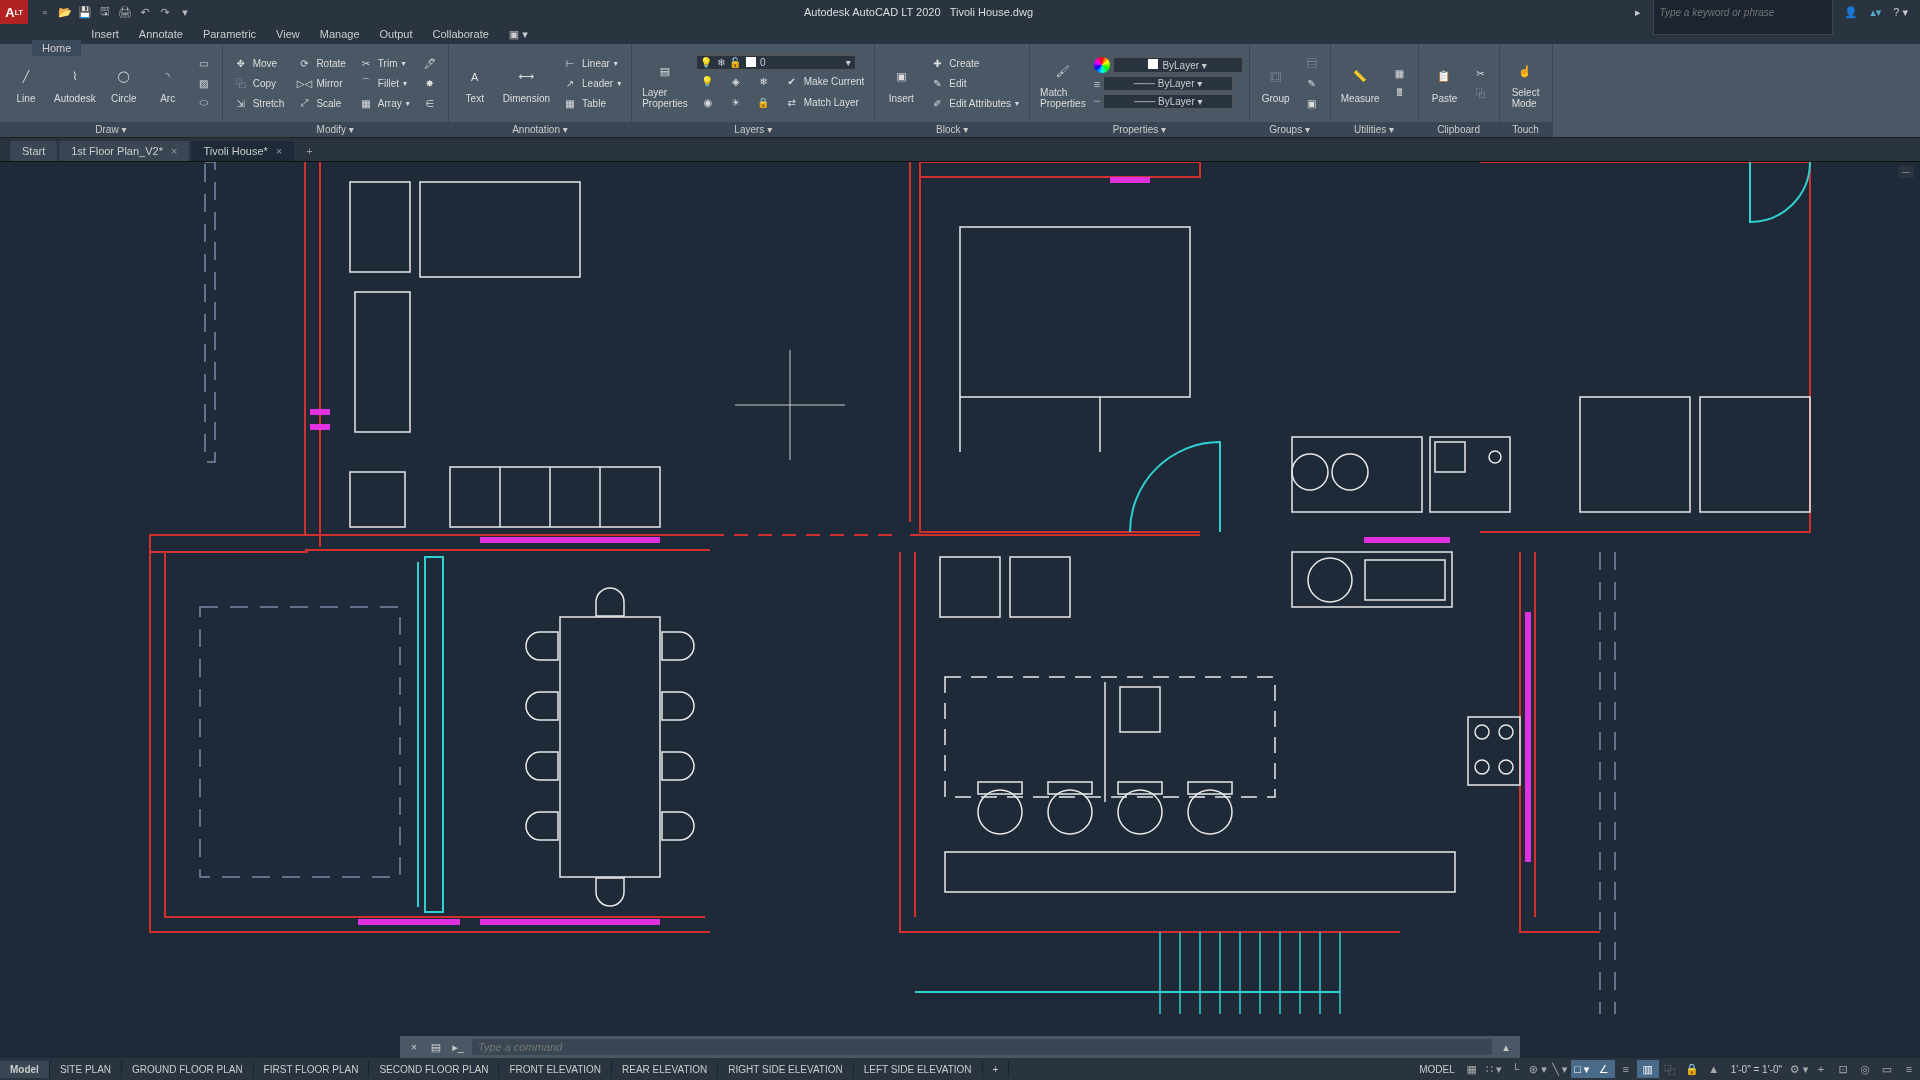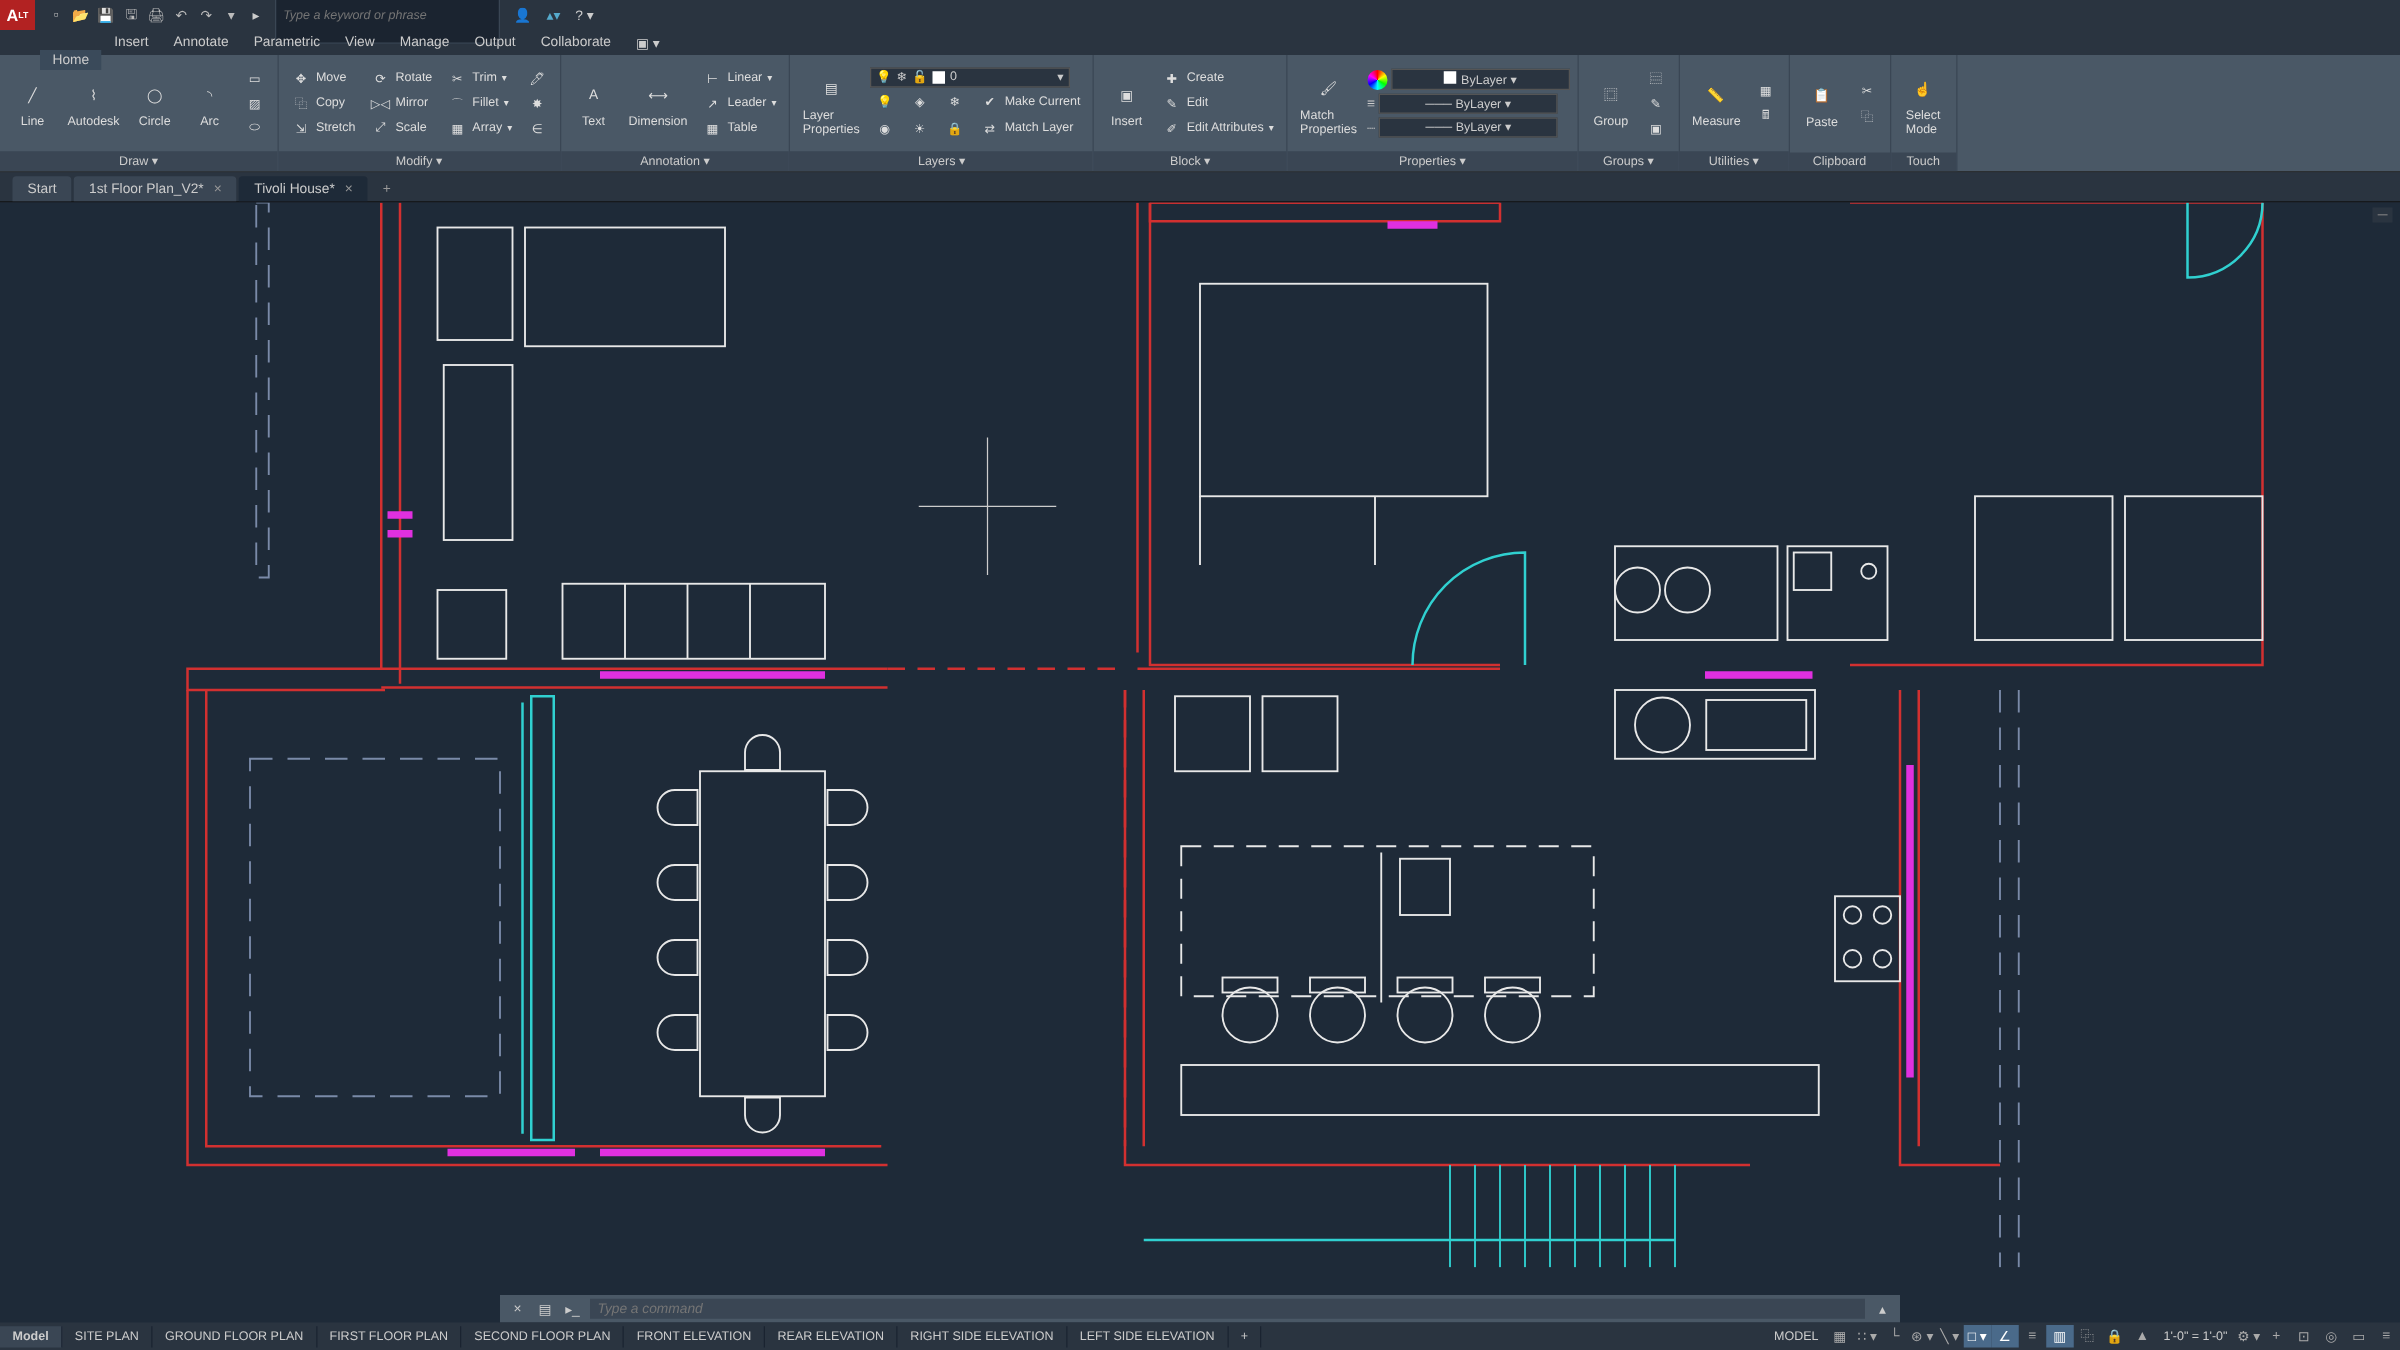--- a/index.html
+++ b/index.html
@@ -25,21 +25,21 @@
 .ribbon-body { flex: 1; display: flex; align-items: center; padding: 4px 6px; gap: 4px; }
 .ribbon-title { text-align: center; font-size: 10px; color: #ccc; padding: 2px 0; background: #3a4654; }
 .big-btn { display: flex; flex-direction: column; align-items: center; justify-content: center; gap: 2px; padding: 2px 4px; cursor: pointer; }
 .big-btn .icon { width: 32px; height: 28px; display: flex; align-items: center; justify-content: center; color: #ddd; }
 .big-btn .lbl { font-size: 10px; color: #ddd; white-space: nowrap; }
 .btn-list { display: flex; flex-direction: column; gap: 2px; }
 .small-btn { display: flex; align-items: center; gap: 4px; padding: 1px 4px; cursor: pointer; font-size: 10px; color: #ddd; white-space: nowrap; }
 .small-btn .icon { width: 16px; height: 16px; display: flex; align-items: center; justify-content: center; }
 .dd-arrow::after { content: " ▾"; font-size: 8px; }
 .layer-combo { background: #2a3440; border: 1px solid #555; padding: 1px 4px; width: 160px; font-size: 10px; display: flex; align-items: center; gap: 4px; }
-.prop-combo { background: #2a3440; border: 1px solid #555; padding: 1px 4px; width: 143px; font-size: 10px; text-align: center; }
+.prop-combo { background: #2a3440; border: 1px solid #555; padding: 1px 4px; width: 130px; font-size: 10px; text-align: center; }
 
 
 .file-tabs { height: 24px; background: #2a3440; display: flex; align-items: flex-end; padding-left: 10px; gap: 2px; border-bottom: 1px solid #111; }
 .file-tab { padding: 4px 12px; background: #3a4654; color: #ccc; font-size: 11px; display: flex; align-items: flex-end; gap: 8px; border-top-left-radius: 3px; border-top-right-radius: 3px; }
 .file-tab.active { background: #1e2a38; }
 .file-tab .close { color: #999; cursor: pointer; }
 .add-tab { padding: 4px 10px; color: #999; cursor: pointer; }
 
 
 .drawing-area { position: relative; height: 852px; background: #1e2a38; overflow: hidden; }
@@ -65,20 +65,23 @@
   <div class="app-logo">A<sub style="font-size:7px">LT</sub></div>
   <div class="qat">
     <span class="qat-icon">▫</span>
     <span class="qat-icon">📂</span>
     <span class="qat-icon">💾</span>
     <span class="qat-icon">🖫</span>
     <span class="qat-icon">🖨</span>
     <span class="qat-icon">↶</span>
     <span class="qat-icon">↷</span>
     <span class="qat-icon">▾</span>
+  </div>
+  <div class="title-text">
+    <span>Autodesk AutoCAD LT 2020</span>&nbsp;&nbsp;&nbsp;<span>Tivoli House.dwg</span>
   </div>
   <div class="title-right">
     <span>▸</span>
     <input class="search-box" placeholder="Type a keyword or phrase" style="">
     <span>👤</span>
     <span style="color:#5ac">▴▾</span>
     <span>? ▾</span>
   </div>
 </div>
 

